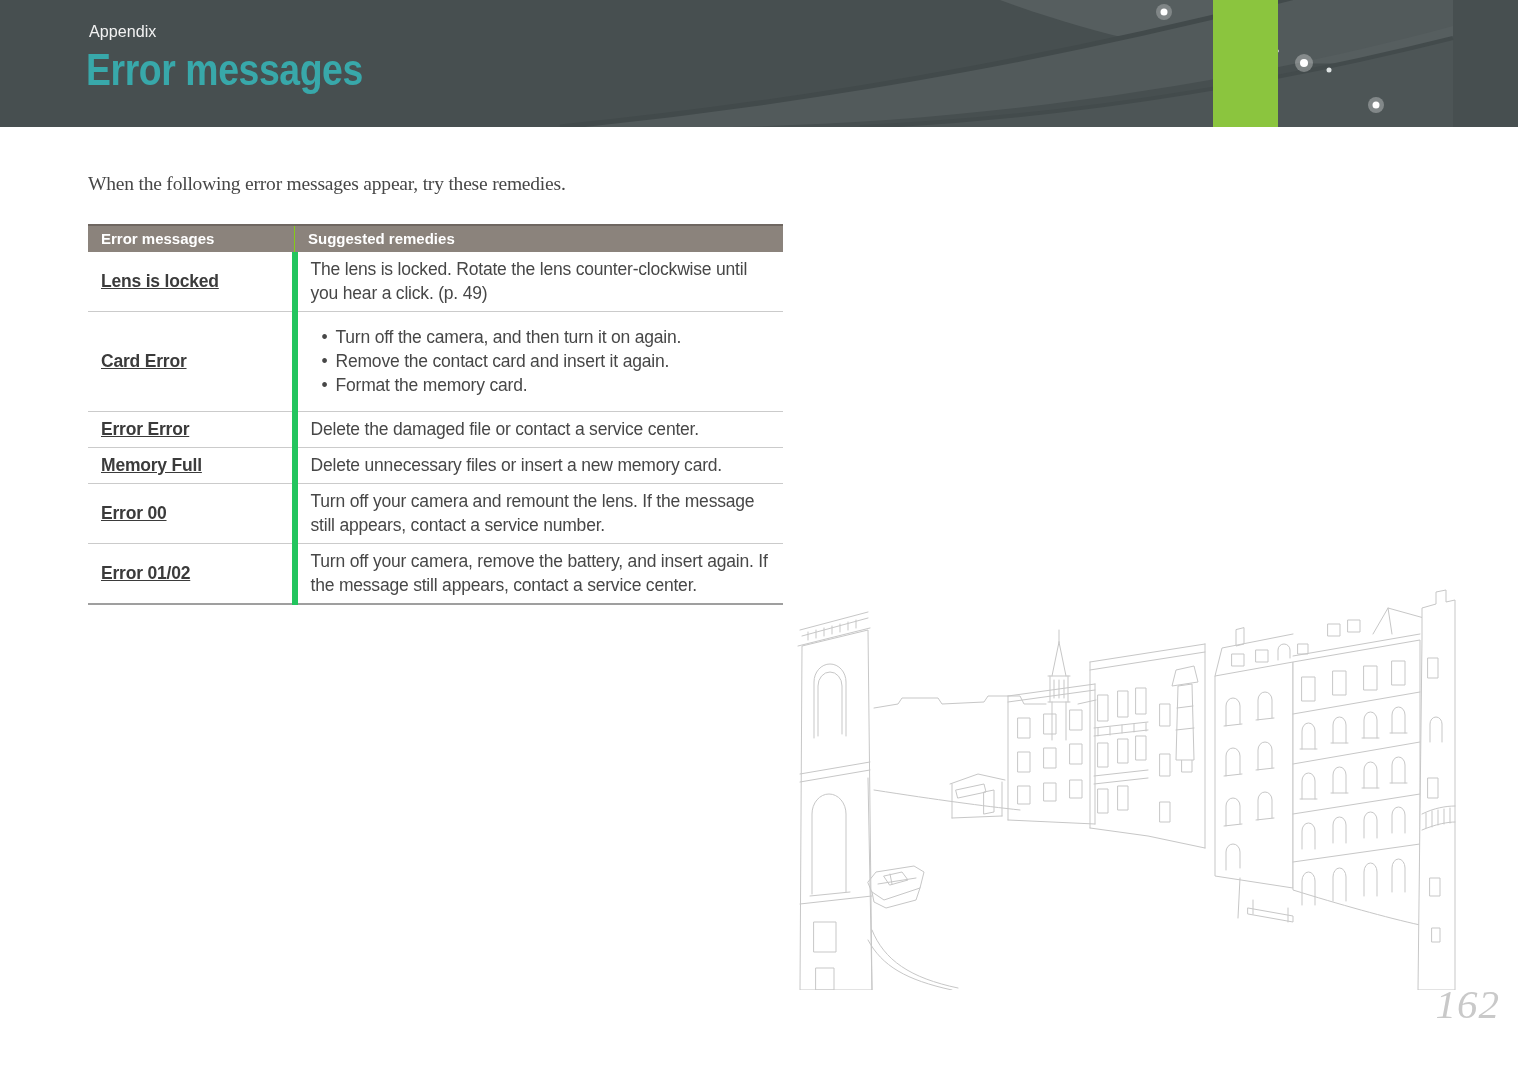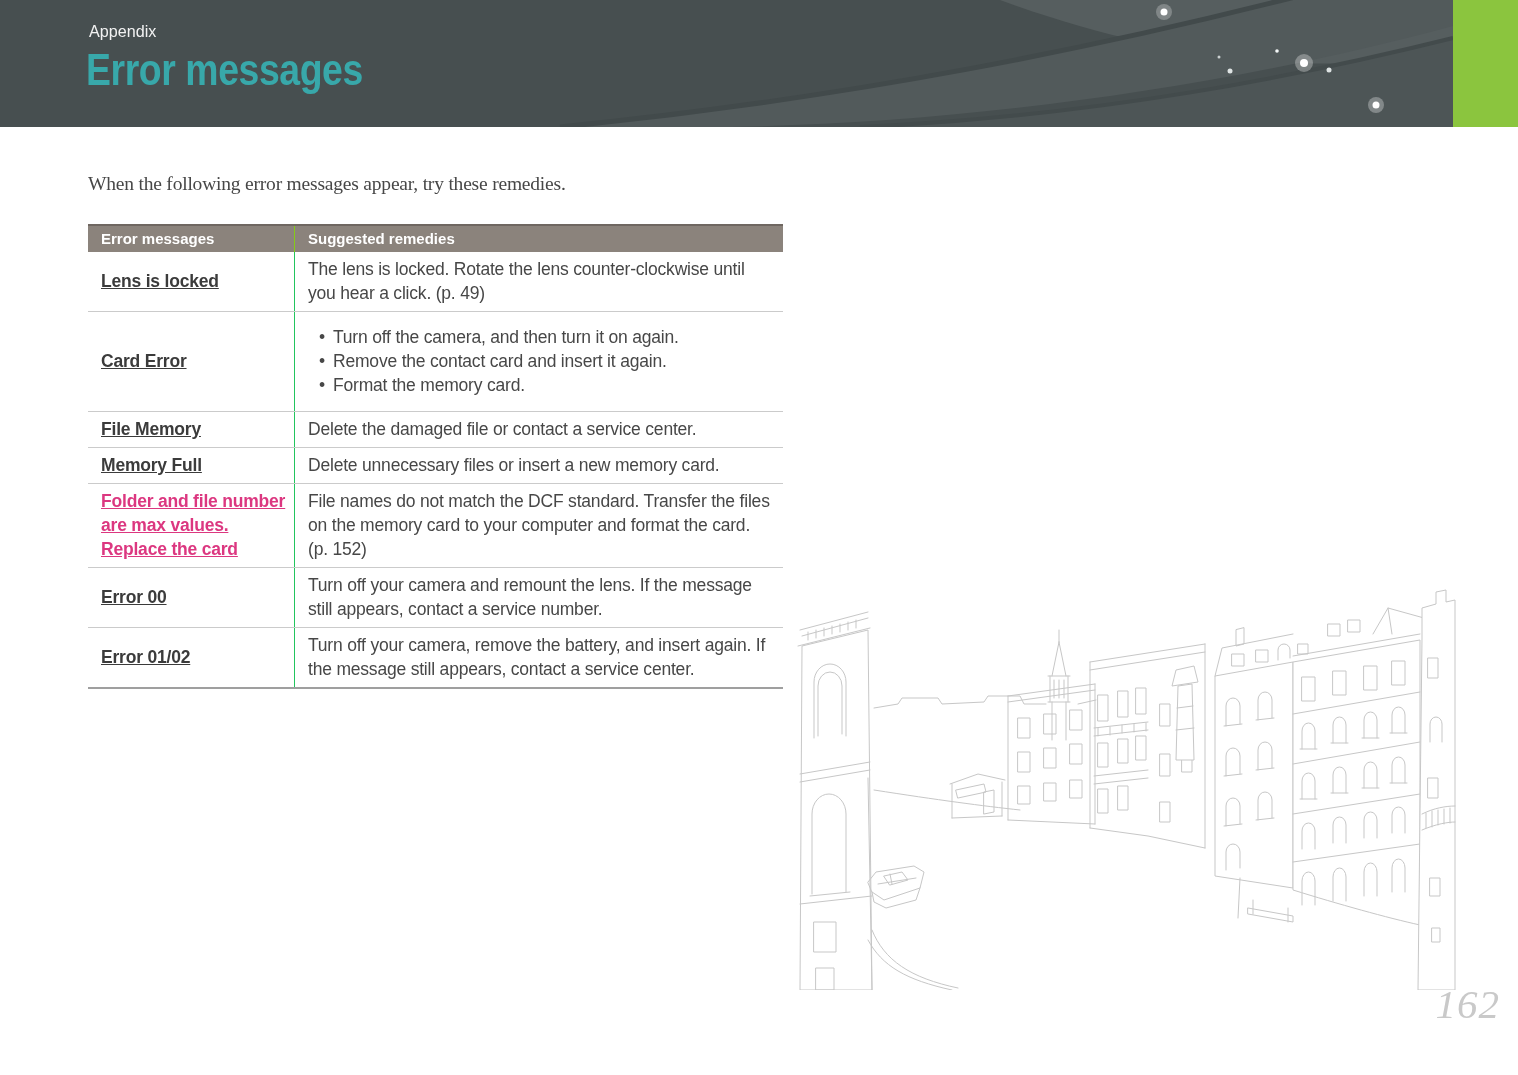--- a/index.html
+++ b/index.html
@@ -1,21 +1,21 @@
 <!DOCTYPE html>
 <html style="--banner-bg: #474f50; --accent-green: #8bc53e; --title-teal: #38a8aa; --table-header-bg: #8b837c; --highlight-pink: #dc3780;"><head>
 <meta charset="utf-8">
 <style>
   html,body{margin:0;padding:0;background:#fff;}
   .page{
     position:relative;width:1518px;height:1075px;background:#ffffff;overflow:hidden;
     font-family:"Liberation Sans",sans-serif;
   }
   
-  .banner{position:absolute;left:0;top:0;width:1518px;height:127px;background:var(--banner-bg,#474f50);}
+  .banner{position:absolute;left:0;top:0;width:1278px;height:127px;background:var(--banner-bg,#474f50);}
   .banner svg{position:absolute;left:0;top:0;}
   .accent-block{position:absolute;right:0;top:0;width:65px;height:127px;background:var(--accent-green,#8bc53e);}
   .section-label{
     position:absolute;left:89px;top:22px;font-size:17px;color:#f2f2f2;
     transform:scaleX(.95);transform-origin:0 0;white-space:nowrap;
   }
   .page-title{
     position:absolute;left:86px;top:46px;font-size:44px;font-weight:bold;line-height:48px;
     color:var(--title-teal,#38a8aa);letter-spacing:-.5px;white-space:nowrap;
     transform:scaleX(.85);transform-origin:0 0;
@@ -34,21 +34,21 @@
   }
   .err-table th.col-msg{width:185px;}
   .err-table th.col-rem{width:467px;border-left:1px solid #84cc16;}
   .err-table tbody td{
     border-bottom:1px solid #cbcbcb;vertical-align:middle;
     font-size:17.5px;line-height:24px;color:#474747;
     padding:5px 10px 6px 13px;letter-spacing:-.2px;
   }
   .err-table tbody tr:last-child td{border-bottom:2px solid #9f9f9f;}
   .err-table td.cell-msg{font-weight:bold;color:#3b3b3b;padding-right:4px;text-decoration:underline;}
-  .err-table td.cell-rem{border-left:1px solid #22c55e;}
+  .err-table td.cell-rem{border-left:6px solid #22c55e;}
   ul.bullets{margin:8px;padding:0;list-style:none;}
   ul.bullets li{padding-left:17px;position:relative;}
   ul.bullets li::before{content:"\2022";position:absolute;left:3px;top:0;}
   
   .illustration{position:absolute;left:788px;top:578px;width:672px;height:412px;}
   .illustration svg{display:block;}
   .sketch{stroke:#c7c7c7;stroke-width:1;fill:none;stroke-linecap:round;stroke-linejoin:round;}
   .sketch-fill{stroke:#c7c7c7;stroke-width:1;fill:#ffffff;stroke-linejoin:round;}
   
   .page-number{
@@ -108,35 +108,29 @@
           <td class="cell-msg">Card Error</td>
           <td class="cell-rem">
             <ul class="bullets">
               <li>Turn off the camera, and then turn it on again.</li>
               <li>Remove the contact card and insert it again.</li>
               <li>Format the memory card.</li>
             </ul>
           </td>
         </tr>
         <tr>
-          <td class="cell-msg">File Memory</td>
+          <td class="cell-msg">Error Error</td>
           <td class="cell-rem">
             <div>Delete the damaged file or contact a service center.</div>
           </td>
         </tr>
         <tr>
           <td class="cell-msg">Memory Full</td>
           <td class="cell-rem">
             <div>Delete unnecessary files or insert a new memory card.</div>
-          </td>
-        </tr>
-        <tr>
-          <td class="cell-msg" style="color: rgb(220, 55, 128);">Folder and file number are max values. Replace the card</td>
-          <td class="cell-rem">
-            <div>File names do not match the DCF standard. Transfer the files on the memory card to your computer and format the card. (p. 152)</div>
           </td>
         </tr>
         <tr>
           <td class="cell-msg">Error 00</td>
           <td class="cell-rem">
             <div>Turn off your camera and remount the lens. If the message still appears, contact a service number.</div>
           </td>
         </tr>
         <tr>
           <td class="cell-msg">Error 01/02</td>

